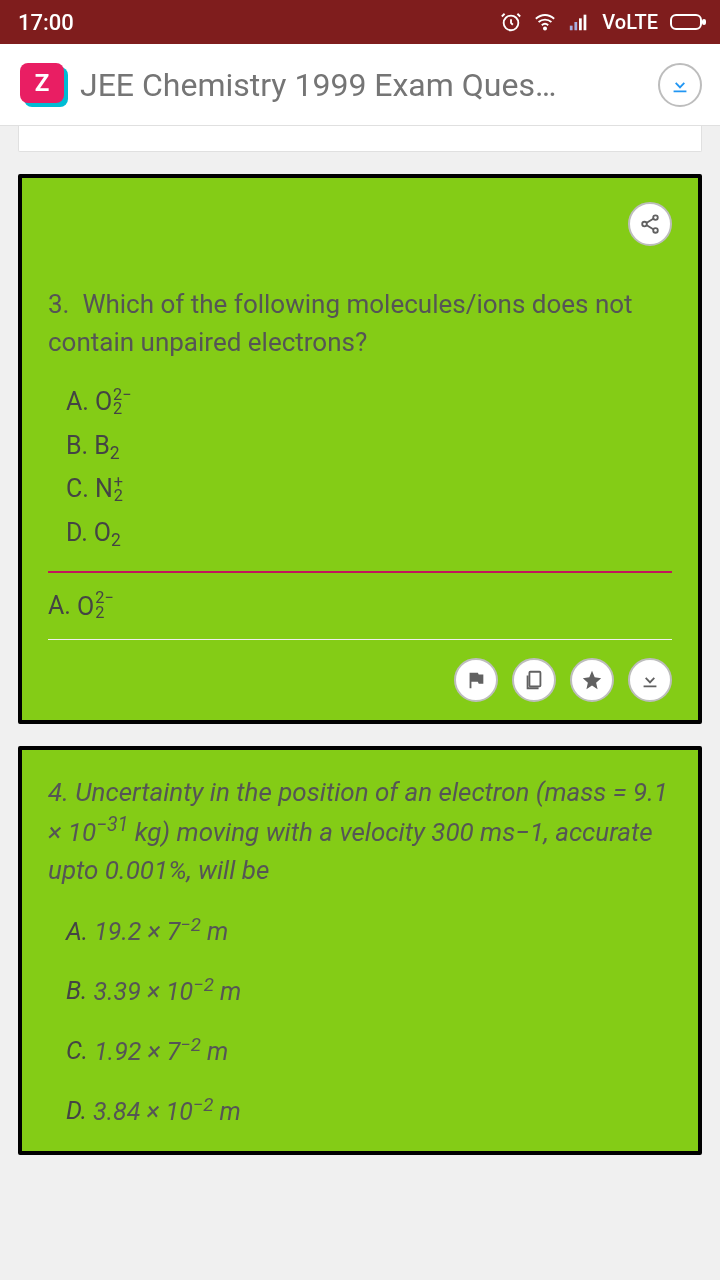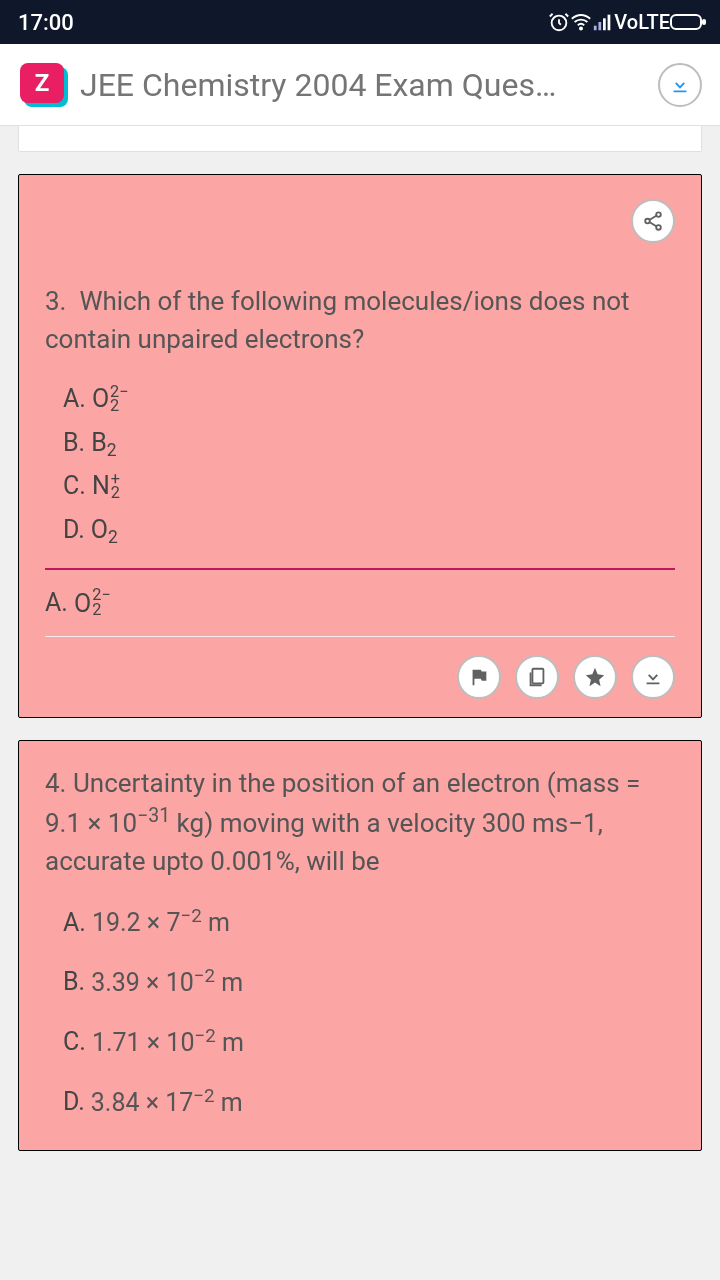--- a/index.html
+++ b/index.html
@@ -5,31 +5,31 @@
   * { box-sizing: border-box; margin: 0; padding: 0; }
   body {
     font-family: -apple-system, Roboto, "Helvetica Neue", Arial, sans-serif;
     background: #f0f0f0;
     width: 720px;
     height: 1280px;
     overflow: hidden;
     color: #444;
   }
   .status-bar {
-    background: #0f172a;
+    background: #7f1d1d;
     color: #fff;
     height: 44px;
     display: flex;
     align-items: center;
     justify-content: space-between;
     padding: 0 18px;
     font-size: 22px;
     font-weight: 500;
   }
-  .status-right { display: flex; align-items: center; }
+  .status-right { display: flex; align-items: center; gap: 12px; }
   .status-right svg { width: 22px; height: 22px; }
   .battery {
     width: 32px; height: 16px; border: 2px solid #fff; border-radius: 6px;
     position: relative; display:inline-block;
   }
   .battery::after {
     content:""; position:absolute; right:-6px; top:3px; width:4px; height:6px;
     background:#fff; border-radius:2px;
   }
   .battery-fill { background:#fff; height:100%; width:35%; border-radius:3px 0 0 3px;}
@@ -67,22 +67,22 @@
     justify-content: center; color: #2196f3; background:#fff;
   }
   .circle-btn svg { width: 22px; height: 22px; }
   .content { padding: 0 18px; }
   .prev-card-sliver {
     background:#fff; height:26px; margin-top:0;
     border:1px solid #e0e0e0; border-top:none;
     border-radius: 0 0 2px 2px;
   }
   .card {
-    background: #fca5a5;
-    border: 1px solid #000000;
+    background: #84cc16;
+    border: 4px solid #000000;
     border-radius: 2px;
     margin-top: 22px;
     padding: 24px 26px 18px 26px;
     position: relative;
   }
   .share-row { display:flex; justify-content:flex-end; margin-bottom: 40px;}
   .q-text {
     font-size: 26px;
     line-height: 1.45;
     color: #555;
@@ -137,21 +137,21 @@
       </svg>
     <span style="font-size:20px; font-weight:500;">VoLTE</span>
     <span class="battery"><span class="battery-fill"></span></span>
   </div>
 </div>
 
 <div class="app-header">
   <div class="logo">
     <div class="logo-bubble">Z</div>
   </div>
-  <div class="app-title">JEE Chemistry 2004 Exam Ques…</div>
+  <div class="app-title">JEE Chemistry 1999 Exam Ques…</div>
   <div class="circle-btn">
     <svg viewBox="0 0 24 24" fill="#2196f3">
         <path d="M12 3v10l-4-4-1.4 1.4L12 16l5.4-5.6L16 9l-4 4V3h0zM5 18h14v2H5z"></path>
       </svg>
   </div>
 </div>
 
 <div class="content">
   <div class="prev-card-sliver"></div>
 
@@ -240,37 +240,37 @@
           </svg>
       </div>
       <div class="circle-btn">
         <svg viewBox="0 0 24 24" fill="#616161">
             <path d="M12 3v10l-4-4-1.4 1.4L12 16l5.4-5.6L16 9l-4 4V3zM5 18h14v2H5z"></path>
           </svg>
       </div>
     </div>
   </div>
 
-  <div class="card" style="padding-bottom:8px;">
+  <div class="card" style="padding-bottom:0;font-style:italic;">
     <div class="q-text">
       <span>4.</span>&nbsp;<span>Uncertainty in the position of an electron (mass = 9.1 × 10</span><span class="sup" style="font-size:0.75em; vertical-align:super;">−31</span><span> kg) moving with a velocity 300 ms−1, accurate upto 0.001%, will be</span>
     </div>
 
     <div class="options options-spaced">
       <div class="opt">
         <span class="lbl">A.</span>
         <span class="exp"><span>19.2 × 7</span><span style="font-size:0.75em; vertical-align:super;">−2</span><span> m</span></span>
       </div>
       <div class="opt">
         <span class="lbl">B.</span>
         <span class="exp"><span>3.39 × 10</span><span style="font-size:0.75em; vertical-align:super;">−2</span><span> m</span></span>
       </div>
       <div class="opt">
         <span class="lbl">C.</span>
-        <span class="exp"><span>1.71 × 10</span><span style="font-size:0.75em; vertical-align:super;">−2</span><span> m</span></span>
+        <span class="exp"><span>1.92 × 7</span><span style="font-size:0.75em; vertical-align:super;">−2</span><span> m</span></span>
       </div>
       <div class="opt">
         <span class="lbl">D.</span>
-        <span class="exp"><span>3.84 × 17</span><span style="font-size:0.75em; vertical-align:super;">−2</span><span> m</span></span>
+        <span class="exp"><span>3.84 × 10</span><span style="font-size:0.75em; vertical-align:super;">−2</span><span> m</span></span>
       </div>
     </div>
   </div>
 </div>
 
 </body></html>

